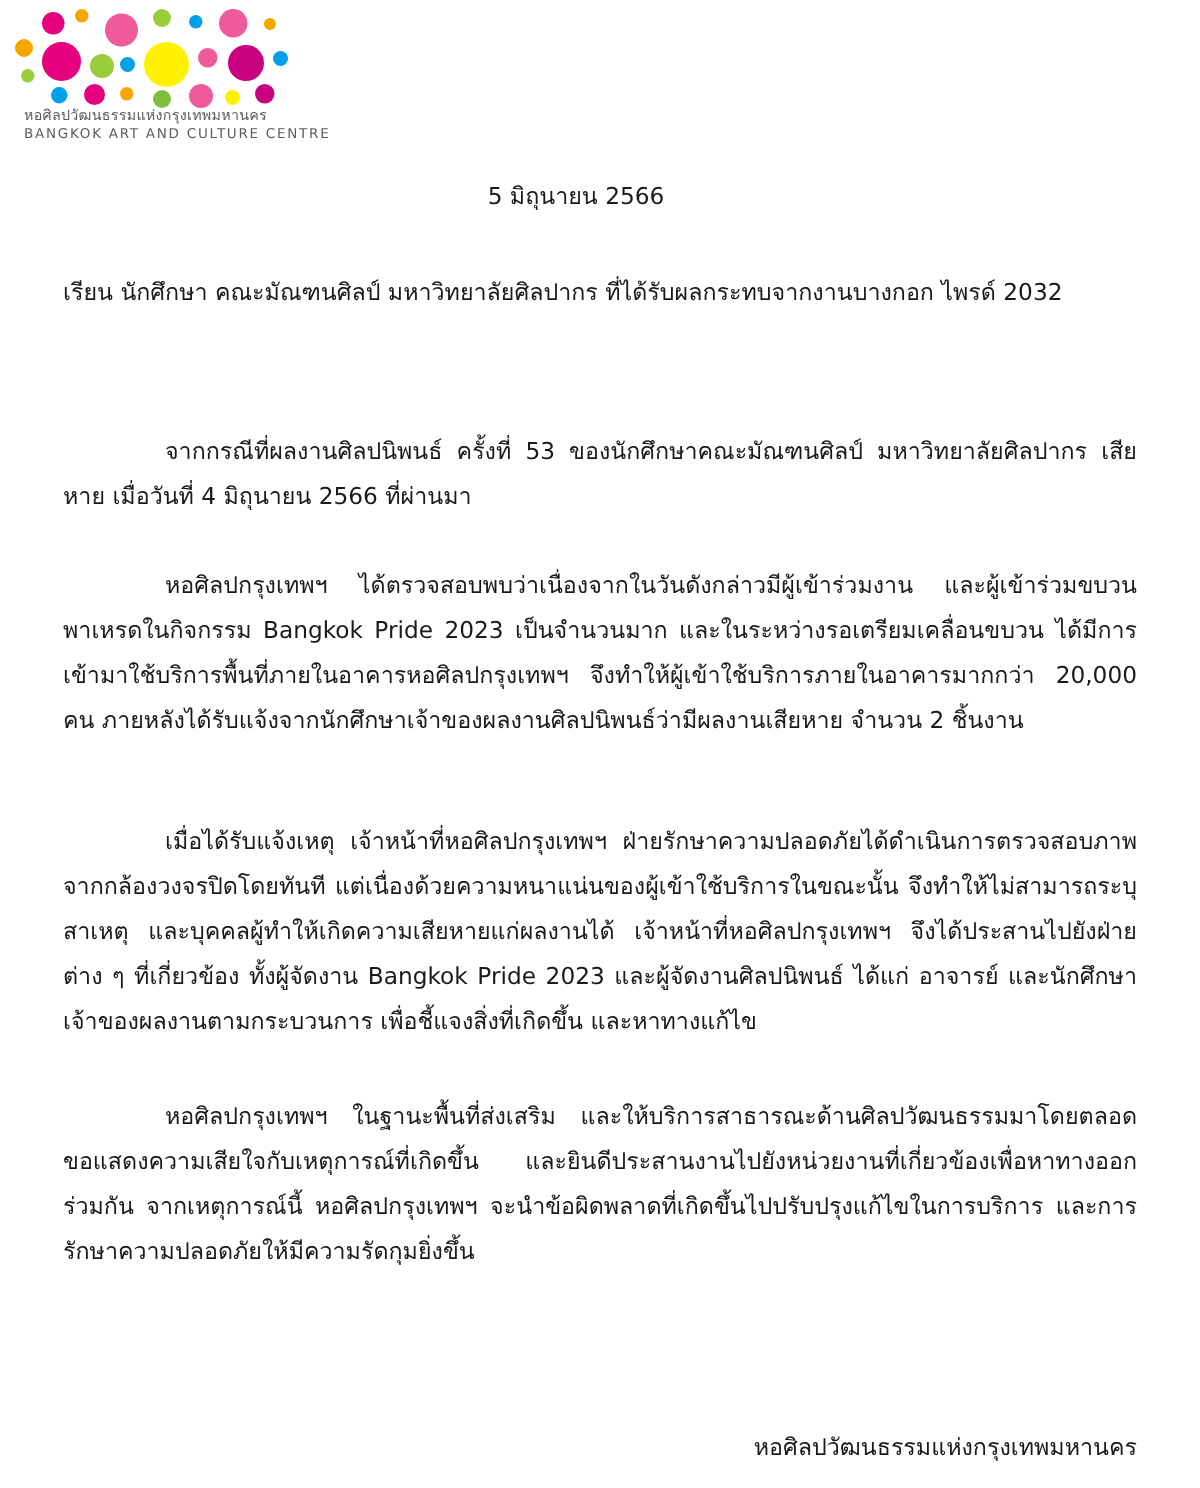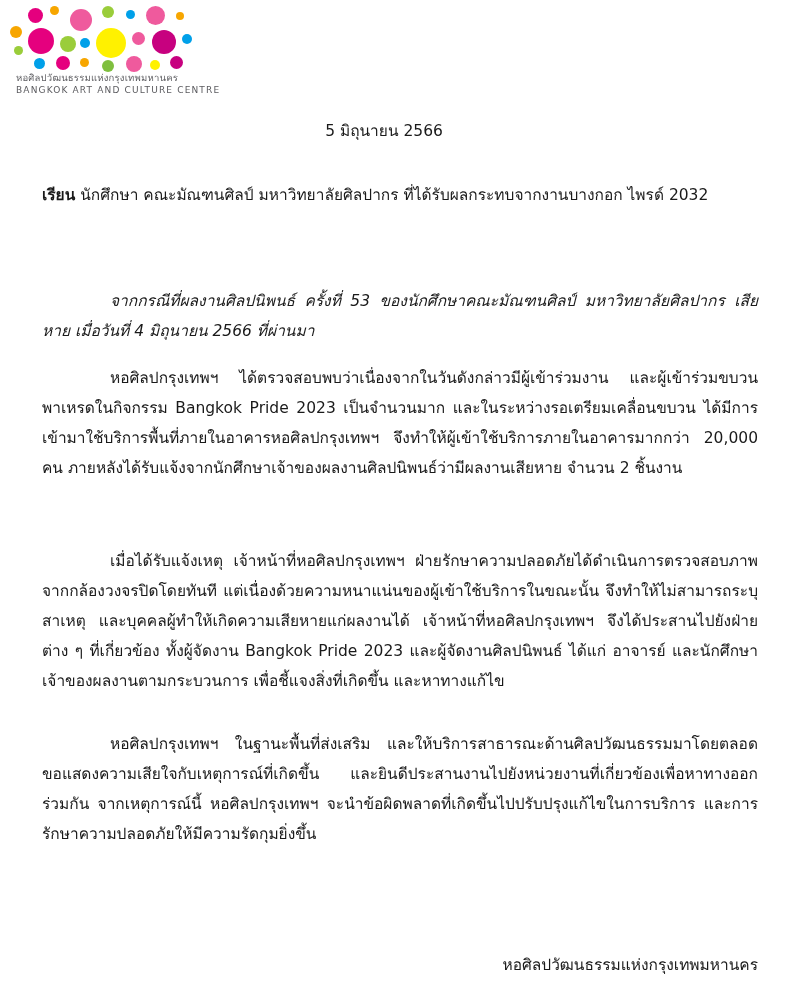--- a/index.html
+++ b/index.html
@@ -86,32 +86,32 @@
     left: 42px;
     width: 716px;
     font-size: 15.5px;
     line-height: 30px;
     color: #1a1a1a;
   }
 
   .salutation { top: 180px; }
   .salutation .line { display: block; white-space: nowrap; }
   .lbl {
-    font-weight: bold;
+    font-weight: normal;
     color: #1a1a1a;
   }
 
   .para {
     text-align: justify;
     text-justify: inter-word;
   }
   .para .indent { display: inline-block; width: 68px; }
 
-  .p1 { top: 286px; font-style: italic; }
-  .p2 { top: 363px; }
+  .p1 { top: 286px; }
+  .p2 { top: 375px; }
   .p3 { top: 546px; }
   .p4 { top: 729px; }
 
   .signature {
     position: absolute;
     top: 952px;
     left: 42px;
     width: 716px;
     text-align: right;
     font-size: 15.5px;

